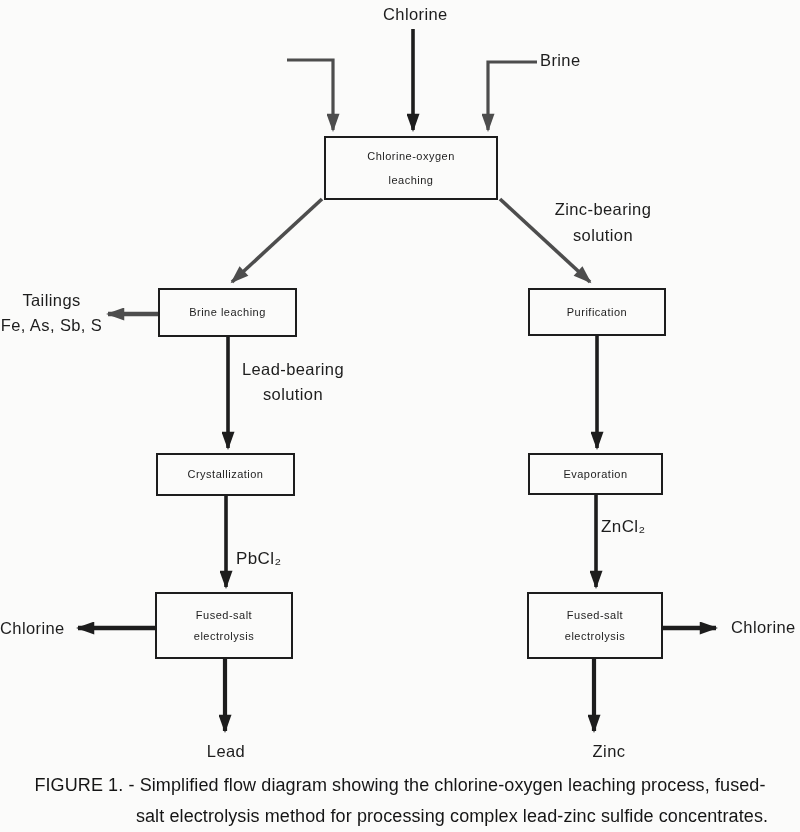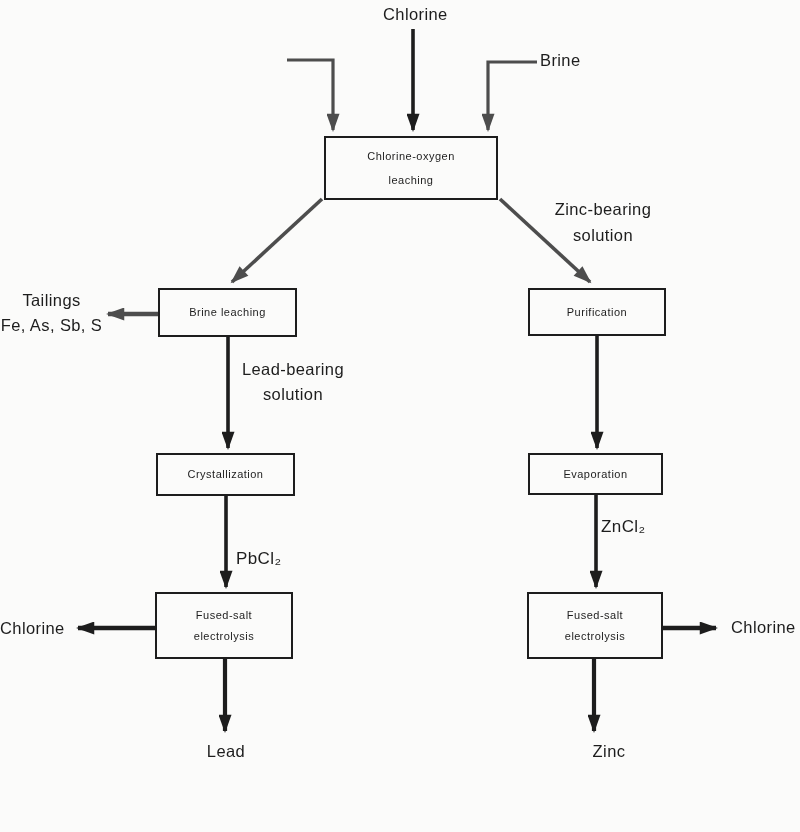--- a/index.html
+++ b/index.html
@@ -124,14 +124,18 @@
   <div class="lbl l-pbcl2">PbCl₂</div>
   <div class="lbl l-zncl2">ZnCl₂</div>
 
   <div class="lbl center l-tailings">Tailings
 Fe, As, Sb, S</div>
   <div class="lbl l-chlorine-left">Chlorine</div>
   <div class="lbl l-chlorine-right">Chlorine</div>
   <div class="lbl center l-lead">Lead</div>
   <div class="lbl center l-zinc">Zinc</div>
 
+  <div class="caption">
+    <div class="c1">FIGURE 1. - Simplified flow diagram showing the chlorine-oxygen leaching process, fused-</div>
+    <div class="c2">salt electrolysis method for processing complex lead-zinc sulfide concentrates.</div>
+  </div>
 
 </div>
 
 </body></html>

